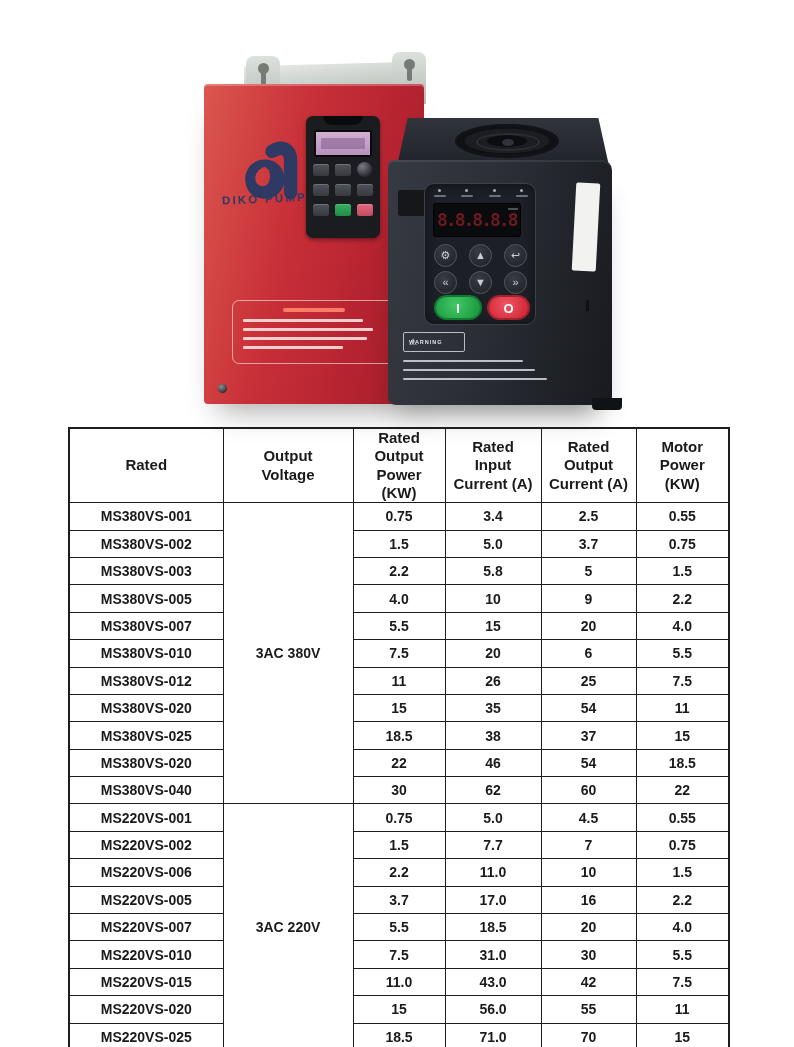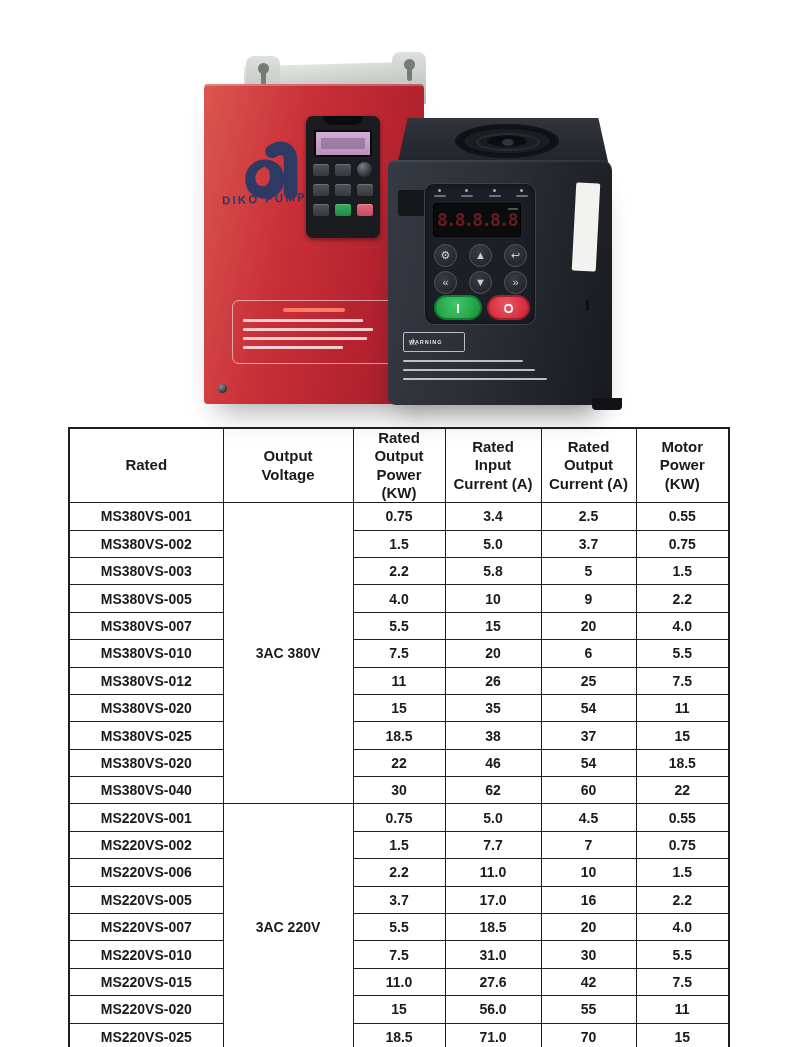--- a/index.html
+++ b/index.html
@@ -384,21 +384,21 @@
         <tr>
           <td>MS220VS-010</td>
           <td>7.5</td>
           <td>31.0</td>
           <td>30</td>
           <td>5.5</td>
         </tr>
         <tr>
           <td>MS220VS-015</td>
           <td>11.0</td>
-          <td>27.6</td>
+          <td>43.0</td>
           <td>42</td>
           <td>7.5</td>
         </tr>
         <tr>
           <td>MS220VS-020</td>
           <td>15</td>
           <td>56.0</td>
           <td>55</td>
           <td>11</td>
         </tr>

